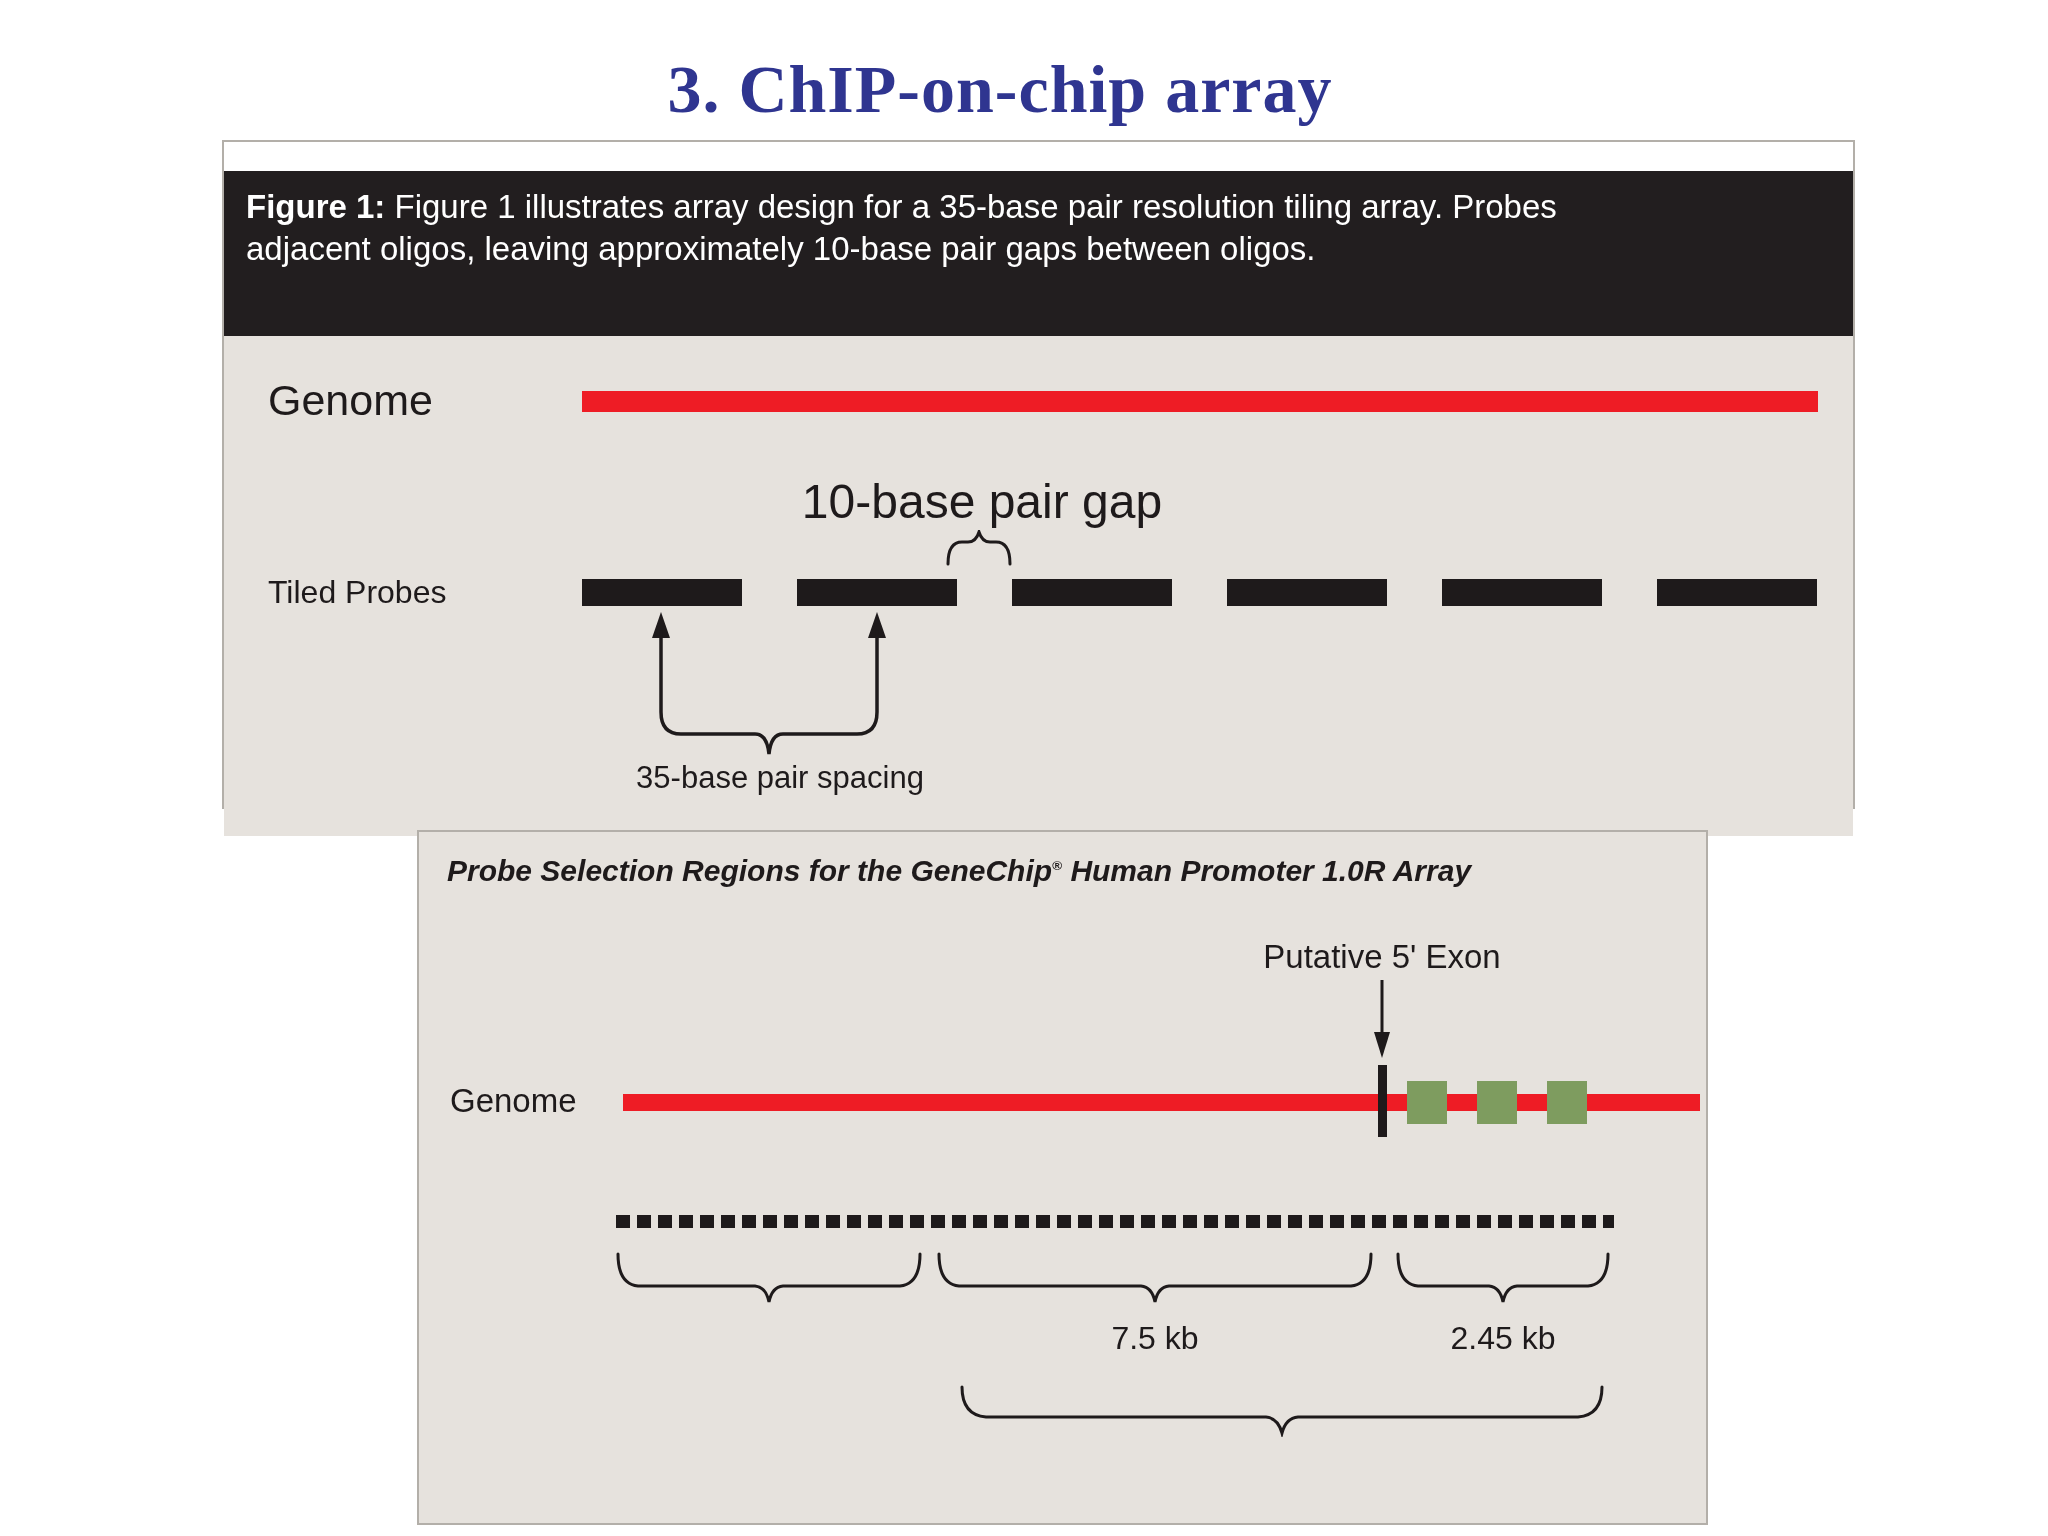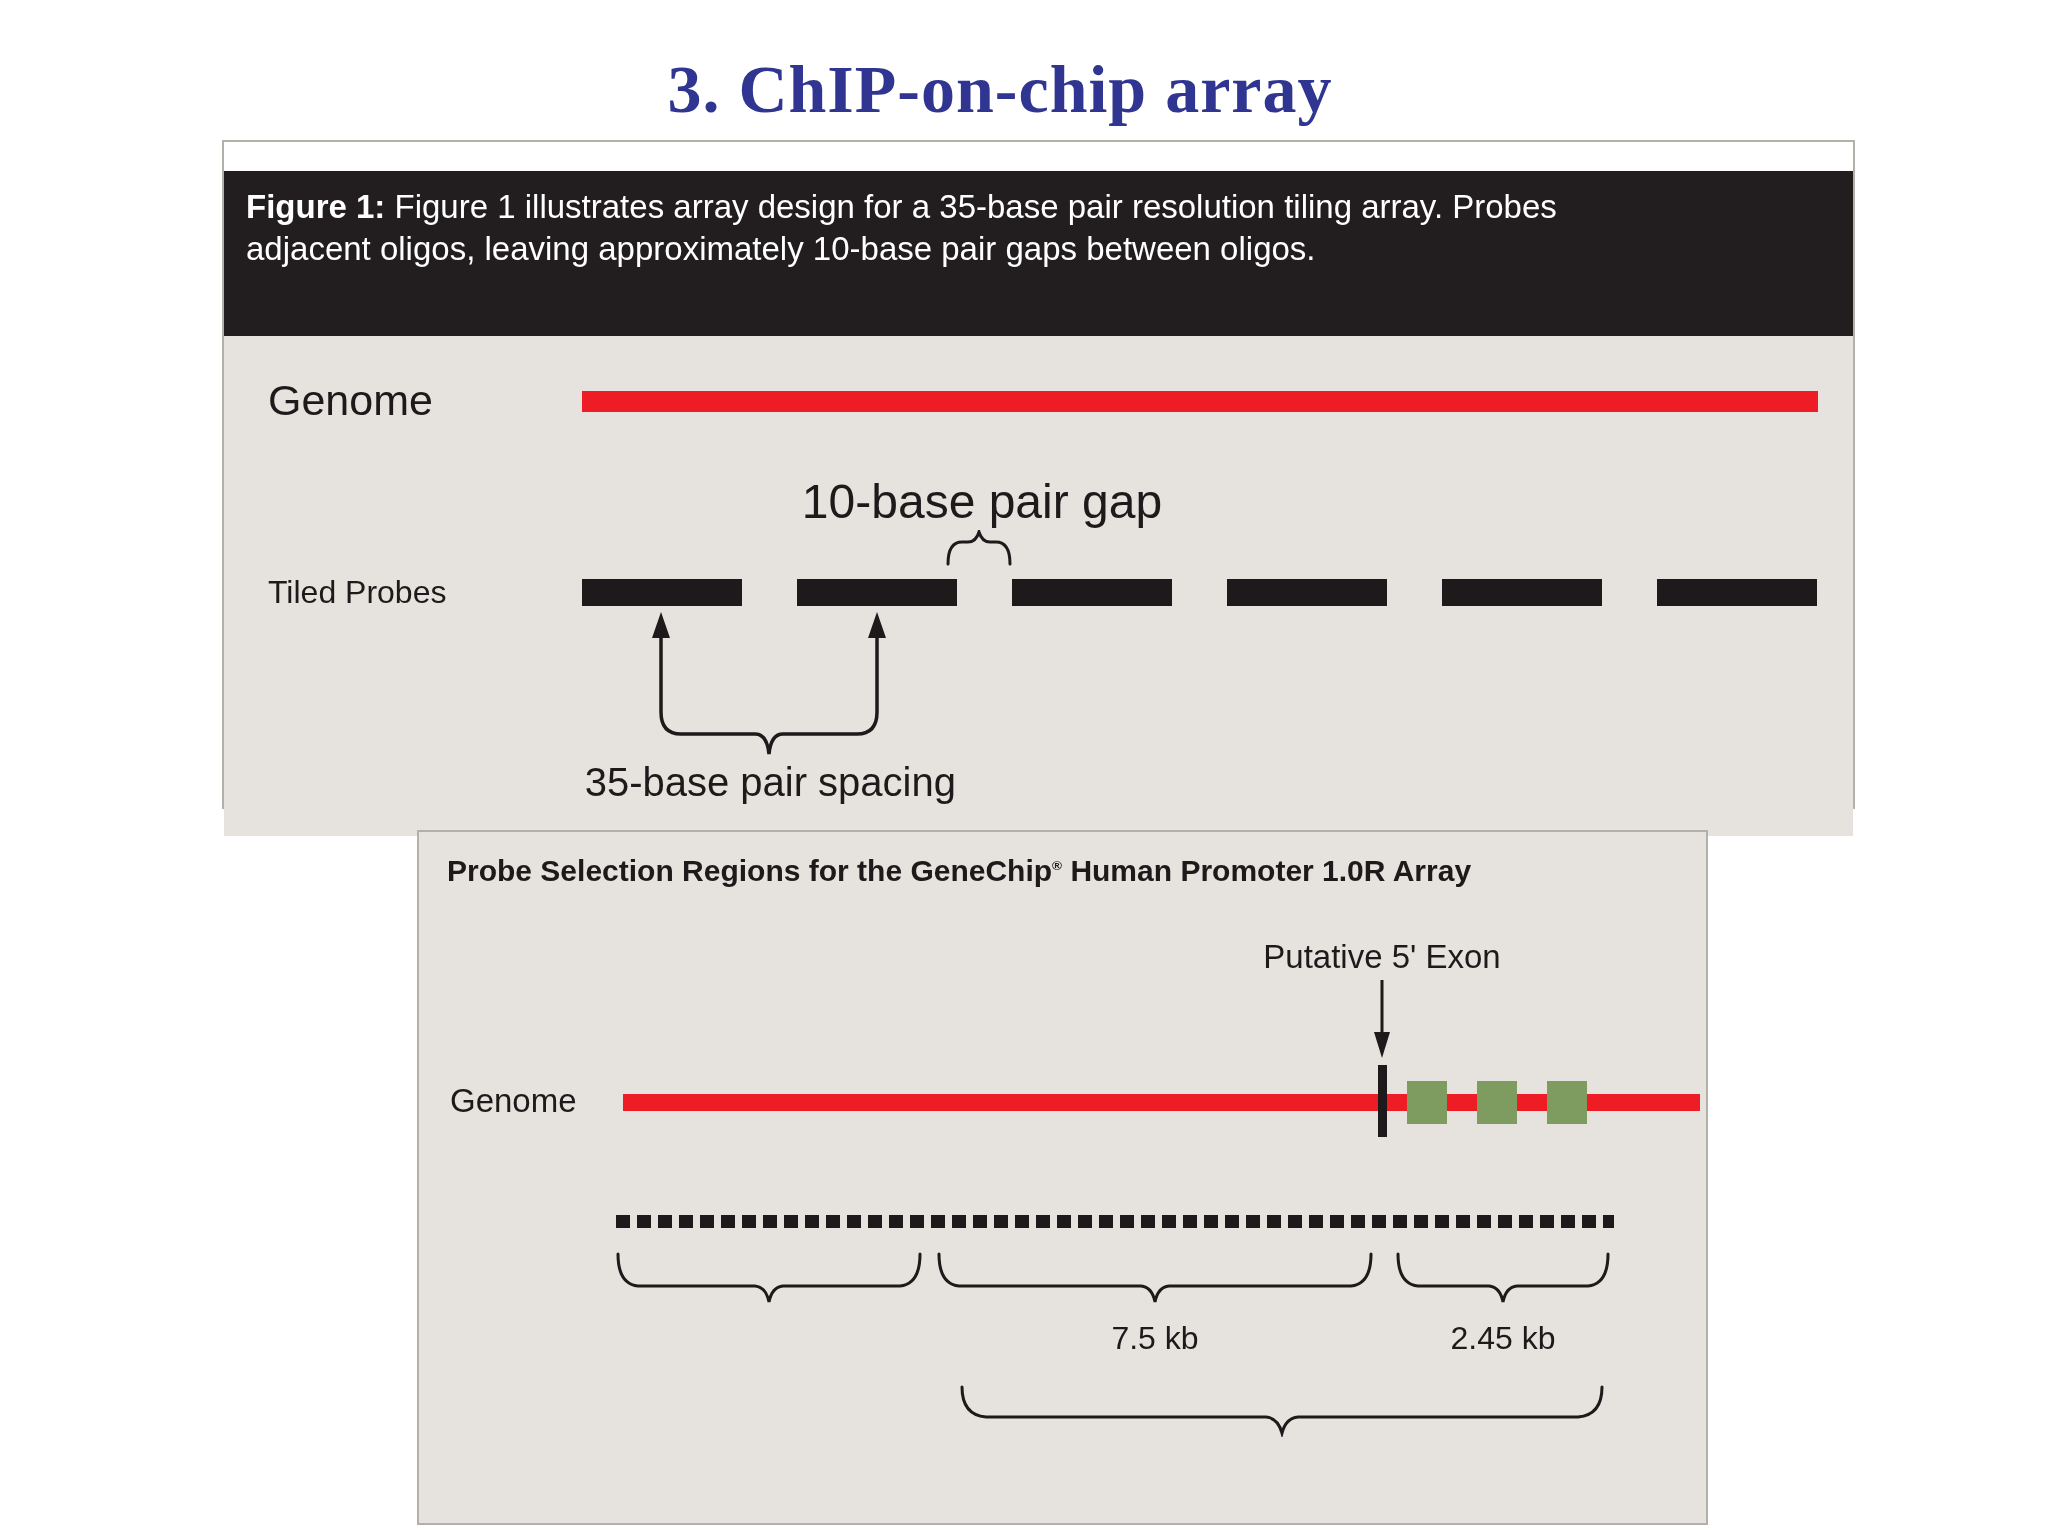--- a/index.html
+++ b/index.html
@@ -22,28 +22,28 @@
   .panel1-header b { font-weight:bold; }
   .panel1-body { position:relative; width:100%; height:500px; background:var(--panel-bg,#E6E2DD); }
 
   .lbl { position:absolute; color:var(--ink,#1E1A1B); }
   .genome1-label { left:44px; top:40px; font-size:43px; }
   .genome1-bar { position:absolute; left:358px; top:55px; width:1236px; height:21px;
                  background:var(--genome-red,#EE1C25); }
   .gap-label { left:558px; top:138px; width:400px; text-align:center; font-size:48px; }
   .probes-label { left:44px; top:238px; font-size:32px; }
   .probe-bar { position:absolute; top:243px; width:160px; height:27px; background:var(--ink,#1E1A1B); }
-  .spacing-label { left:332px; top:424px; width:400px; text-align:right; font-size:40px; }
+  .spacing-label { left:356px; top:424px; width:400px; text-align:center; font-size:31px; }
 
   .svg-shape { position:absolute; color:var(--ink,#1E1A1B); }
 
   
   .panel2 { position:absolute; left:417px; top:830px; width:1291px; height:695px;
             background:var(--panel-bg,#E6E2DD); border:2px solid var(--panel-border,#B3AFA9); }
-  .panel2-title { position:absolute; left:28px; top:22px; font-size:30px; font-weight:bold; white-space:nowrap; }
+  .panel2-title { position:absolute; left:28px; top:22px; font-size:30px; font-weight:bold; white-space:nowrap;font-style:italic; }
   .panel2-title sup { font-size:0.45em; }
   .putative-label { left:763px; top:106px; width:400px; text-align:center; font-size:33px; }
   .genome2-label { left:31px; top:250px; font-size:33px; }
   .genome2-line { position:absolute; left:204px; top:262px; width:1077px; height:17px;
                   background:var(--genome-red,#EE1C25); }
   .exon-tick { position:absolute; left:959px; top:233px; width:9px; height:72px; background:var(--ink,#1E1A1B); }
   .exon-box { position:absolute; top:249px; width:40px; height:43px; background:var(--exon-green,#7E9C5F); }
   .dashed-line { position:absolute; left:197px; top:383px; width:998px; height:13px;
     background:repeating-linear-gradient(to right, var(--ink,#1E1A1B) 0 14px, transparent 14px 21px); }
   .additional-label { left:187px; top:488px; font-size:32px; line-height:40px; white-space:nowrap; }

